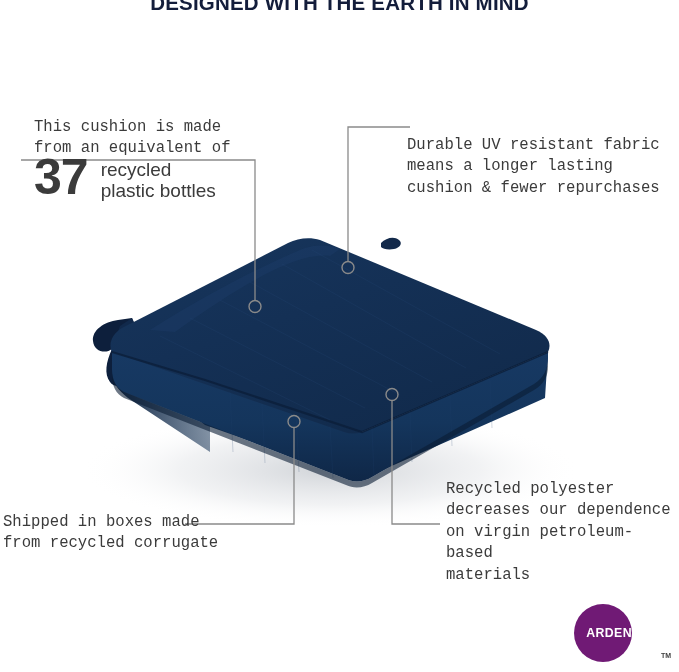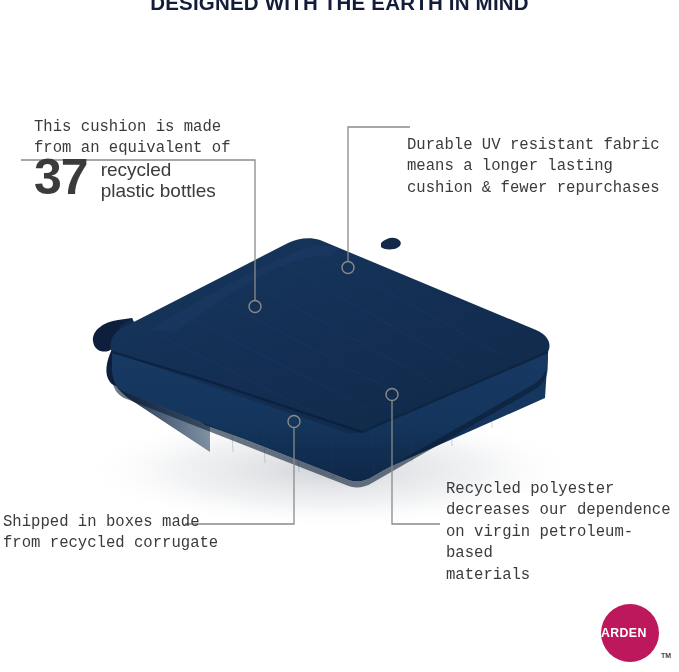--- a/index.html
+++ b/index.html
@@ -54,24 +54,24 @@
   }
 
   
   #wires{position:absolute;left:0;top:0;width:679px;height:672px;}
 
   
   #cushion{position:absolute;left:0;top:0;width:679px;height:672px;}
 
   
   #logo{
-    position:absolute;left:601px;top:604px;
+    position:absolute;left:574px;top:604px;
     width:58px;height:58px;border-radius:50%;
-    background:#be185d;
-    display:flex;align-items:center;justify-content:flex-start;
+    background:#701a75;
+    display:flex;align-items:center;justify-content:flex-end;
   }
   #logoText{
     color:#ffffff;font-size:12.3px;font-weight:bold;letter-spacing:.4px;
   }
   #tmMark{
     position:absolute;left:661px;top:652px;
     font-size:7px;color:#3f3f3f;font-weight:bold;
   }
 </style>
 </head>

